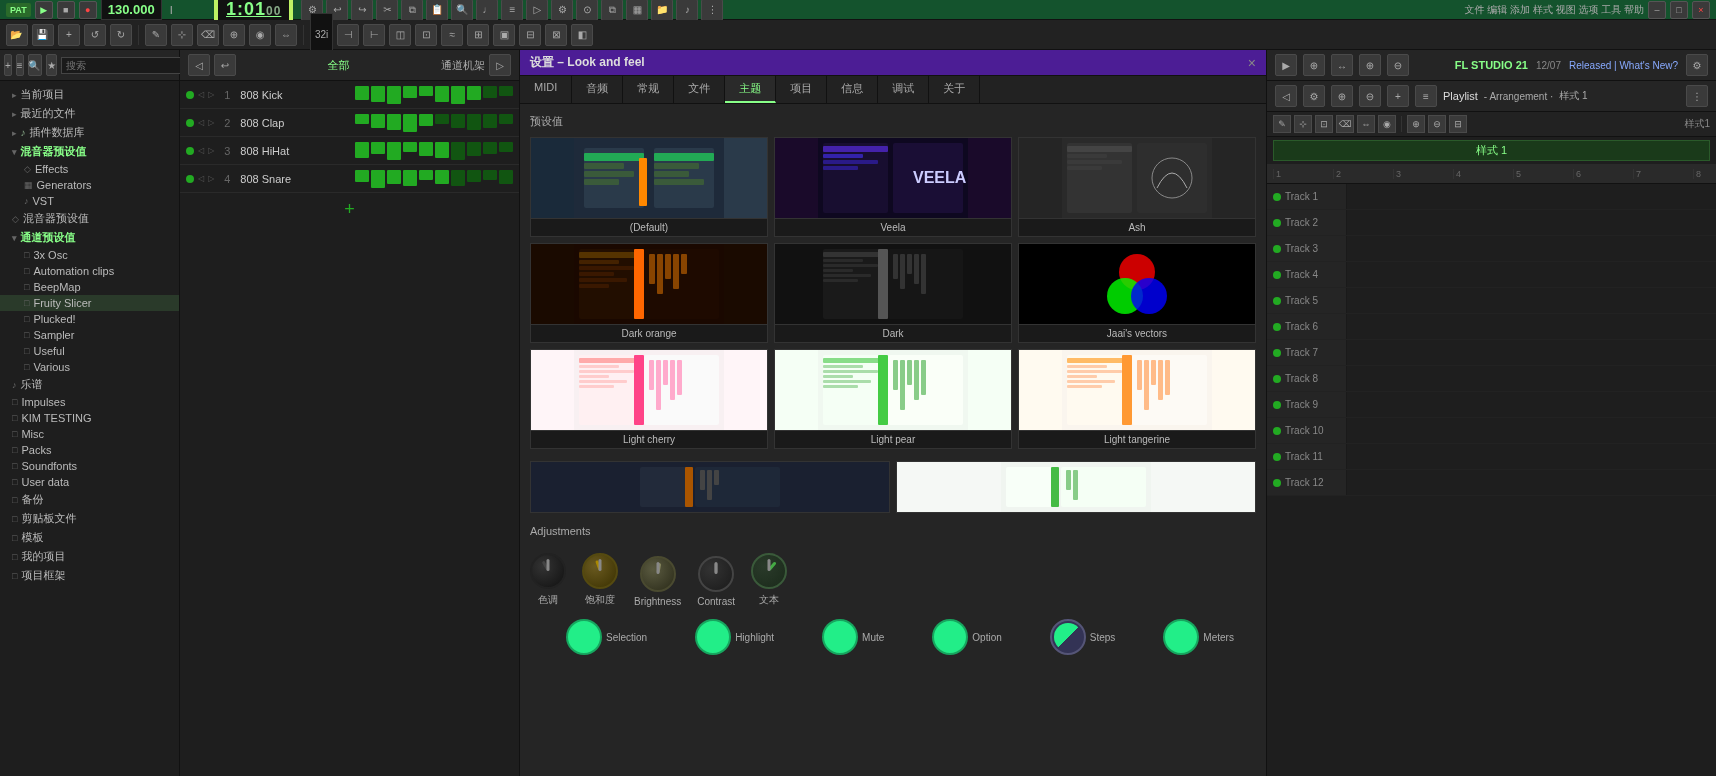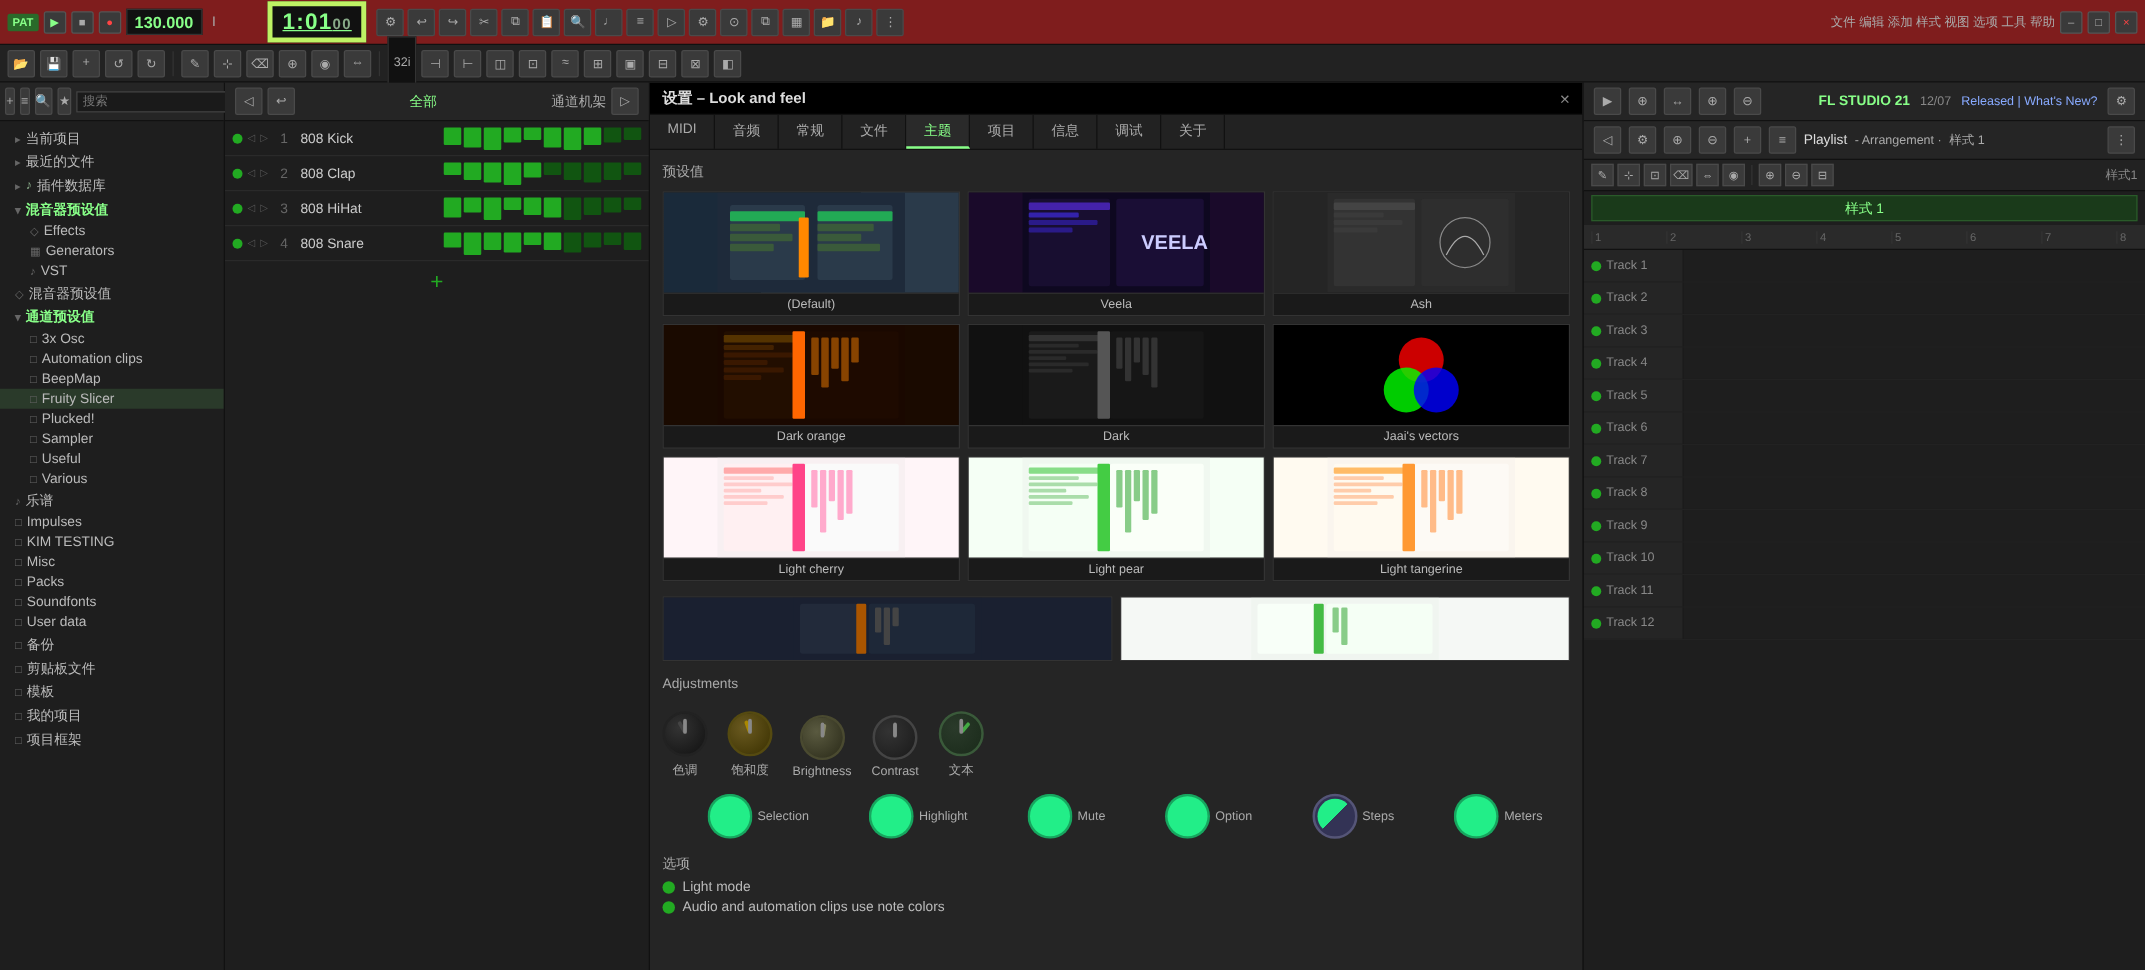--- a/index.html
+++ b/index.html
@@ -10,22 +10,22 @@
       font-size: 11px;
       overflow: hidden;
       width: 1716px;
       height: 776px;
       display: flex;
       flex-direction: column;
     }
 
     
     .top-bar {
-      background: #7f1d1d;
-      height: 36px;
+      background: #14532d;
+      height: 20px;
       display: flex;
       align-items: center;
       padding: 0 6px;
       border-bottom: 1px solid #111;
       flex-shrink: 0;
     }
     .top-bar-left {
       display: flex;
       align-items: center;
       gap: 4px;
@@ -214,21 +214,21 @@
     
     .settings-panel {
       flex: 1;
       background: #252525;
       display: flex;
       flex-direction: column;
       overflow: hidden;
       min-width: 520px;
     }
     .settings-titlebar {
-      background: #000000;
+      background: #4c1d95;
       padding: 4px 10px;
       display: flex;
       align-items: center;
       justify-content: space-between;
       border-bottom: 1px solid #111;
     }
     .settings-title {
       color: #ddd;
       font-size: 12px;
       font-weight: bold;
@@ -1111,31 +1111,20 @@
             <div class="color-btn" style="background:#22ee88;"></div>
             <span class="color-btn-label">Meters</span>
           </div>
           <div class="color-btn-item">
             <div class="color-btn" style="background:#22ee88;"></div>
             <span class="color-btn-label">Text</span>
           </div>
         </div>
       </div>
 
-      <div class="options-section">
-        <div class="options-label">选项</div>
-        <div class="option-row">
-          <div class="option-dot"></div>
-          <span class="option-text">Light mode</span>
-        </div>
-        <div class="option-row">
-          <div class="option-dot"></div>
-          <span class="option-text">Audio and automation clips use note colors</span>
-        </div>
-      </div>
     </div>
   </div>
 
   <div class="right-panel">
     <div style="background:#252525;padding:4px 8px;display:flex;align-items:center;justify-content:space-between;border-bottom:1px solid #111;">
       <div style="display:flex;align-items:center;gap:6px;">
         <div class="tool-icon">▶</div>
         <div class="tool-icon">⊕</div>
         <div class="tool-icon">↔</div>
         <div class="tool-icon">⊕</div>

